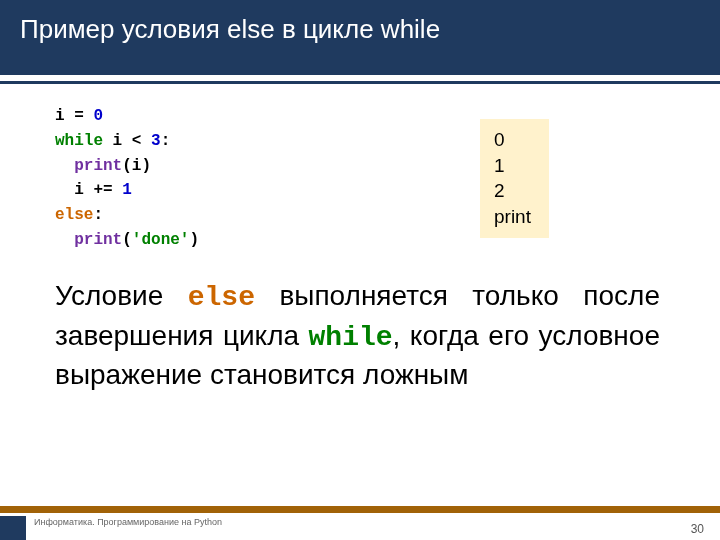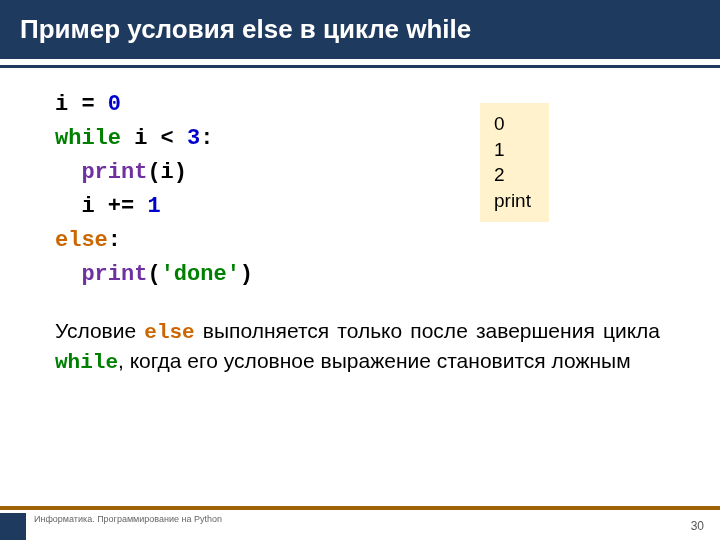--- a/index.html
+++ b/index.html
@@ -7,36 +7,36 @@
     width: 720px;
     height: 540px;
     background: #ffffff;
     font-family: Arial, sans-serif;
     position: relative;
     overflow: hidden;
   }
   .header {
     background: #1f3a5f;
     color: #ffffff;
-    padding: 14px 20px 14px 20px;
+    padding: 14px 20px 30px 20px;
     font-size: 26px;
-    font-weight: bold;
+    font-weight: normal;
   }
   .header-rule {
     height: 3px;
     background: #1f3a5f;
     margin-top: 6px;
   }
   .content {
     padding: 20px 40px 0 55px;
     position: relative;
   }
   .codeblock {
     font-family: "Courier New", monospace;
-    font-size: 22px;
+    font-size: 16px;
     line-height: 1.55;
     font-weight: bold;
     white-space: pre;
   }
   .kw-green { color: #008000; }
   .kw-orange { color: #cc6600; }
   .kw-blue { color: #0000cc; }
   .kw-purple { color: #7030a0; }
   .plain { color: #000000; }
   .output-box {
@@ -45,40 +45,40 @@
     left: 480px;
     background: #fff2cc;
     padding: 8px 18px 8px 14px;
     font-family: Arial, sans-serif;
     font-size: 19px;
     line-height: 1.35;
     color: #000;
   }
   .explanation {
     margin-top: 24px;
-    font-size: 21px;
+    font-size: 28px;
     line-height: 1.35;
     color: #000;
     text-align: justify;
     padding-right: 20px;
     font-family: Arial, sans-serif;
   }
   .explanation .mono {
     font-family: "Courier New", monospace;
     font-weight: bold;
   }
   .kw-els { color: #cc6600; }
   .kw-whl { color: #008000; }
   .footer {
     position: absolute;
     bottom: 0;
     left: 0;
     right: 0;
     height: 34px;
-    border-top: 4px solid #a16207;
+    border-top: 7px solid #a16207;
   }
   .footer-bar {
     position: absolute;
     left: 0;
     top: 3px;
     bottom: 0;
     width: 26px;
     background: #1f3a5f;
   }
   .footer-text {

